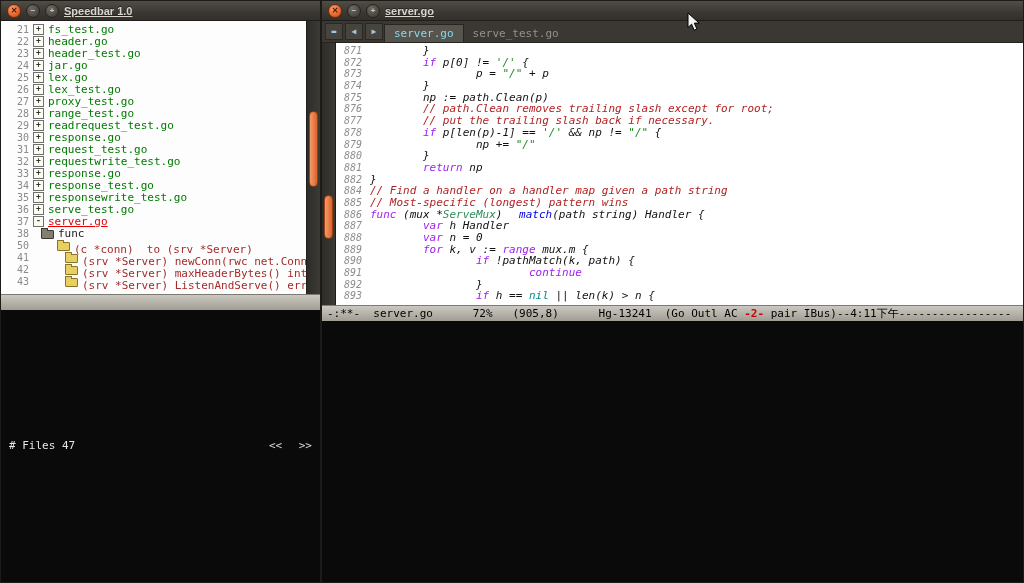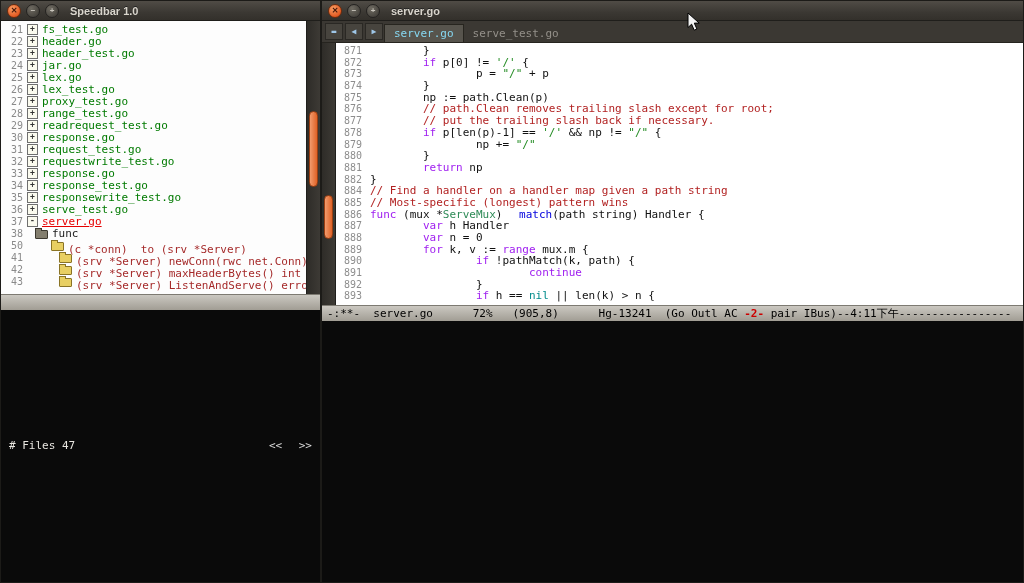--- a/index.html
+++ b/index.html
@@ -9,24 +9,24 @@
   #speedbar-win{left:0;top:0;width:321px;height:583px;}
   #editor-win{left:321px;top:0;width:703px;height:583px;}
 
   
   .titlebar{height:19px;flex:0 0 auto;background:linear-gradient(#504c46,#3b3833 60%,#33302b);
             border-bottom:1px solid #1f1e1b;display:flex;align-items:center;padding:0 6px;}
   .wbtn{width:12px;height:12px;border-radius:50%;margin-right:5px;text-align:center;
         font:bold 8px/12px "Liberation Sans", sans-serif;}
   .wbtn-close{background:radial-gradient(circle at 35% 30%,#f99d63,#e2571f 75%);border:1px solid #6d2c0e;color:#43170a;}
   .wbtn-dim{background:radial-gradient(circle at 35% 30%,#6f6b62,#46433d 75%);border:1px solid #242220;color:#c9c5bc;}
-  .wtitle{margin-left:6px;font:bold 11px "Liberation Sans", sans-serif;color:#d9d5cc;text-shadow:0 -1px 0 #222;}
+  .wtitle{font:bold 11px "Liberation Sans", sans-serif;color:#d9d5cc;text-shadow:0 -1px 0 #222;text-decoration:underline;}
 
   
-  .sb-main{flex:1;display:flex;overflow:hidden;background:#fff;}
+  .sb-main{flex:1;display:flex;overflow:hidden;background:#fff;padding-left:6px;}
   .sb-body{flex:1;overflow:hidden;padding-top:2px;background:#fdfdfd;}
   .sb-row{height:12px;display:flex;align-items:center;white-space:pre;font-size:11px;}
   .sb-ln{width:22px;flex:0 0 auto;text-align:right;color:#8a8a8a;font-size:10px;margin-right:4px;}
   .sb-ind{flex:0 0 auto;height:1px;}
   .ic{flex:0 0 auto;margin-right:4px;position:relative;}
   .ic-plus,.ic-minus{width:9px;height:9px;border:1px solid #6f6f6f;background:#fbfbef;
         font:bold 8px/8px "DejaVu Sans Mono",monospace;text-align:center;color:#333;box-sizing:content-box;}
   .ic-folder-yellow,.ic-folder-dark{width:11px;height:7px;border-radius:1px;margin-top:3px;}
   .ic-folder-yellow{background:#e8cf62;border:1px solid #8a7426;}
   .ic-folder-dark{background:#837e6e;border:1px solid #3b382f;}
@@ -48,21 +48,21 @@
 
   
   .tabbar{height:21px;flex:0 0 auto;background:#3b3833;border-bottom:1px solid #26241f;
           display:flex;align-items:flex-end;padding:0 2px;}
   .tb-icon{width:16px;height:15px;margin:2px 1px 2px 1px;background:#47443e;border:1px solid #2a2824;
            color:#9fc7e8;font-size:8px;line-height:15px;text-align:center;}
   .tab{height:17px;line-height:17px;padding:0 9px;font-size:11px;color:#94908a;white-space:pre;}
   .tab.active{background:#57544d;border:1px solid #27251f;border-bottom:none;color:#87d8f2;}
 
   
-  .editor-area{flex:1;display:flex;overflow:hidden;background:#ffffff;position:relative;}
+  .editor-area{flex:1;display:flex;overflow:hidden;background:#ffffff;position:relative;font-style:italic;}
   .code{flex:1;position:relative;overflow:hidden;padding-top:2px;}
   .codeline{height:11.7px;line-height:11.7px;white-space:pre;font-size:11px;color:#111;}
   .cl-ln{display:inline-block;width:26px;text-align:right;color:#8d8d8d;font-size:10px;margin-right:8px;}
   .tk-p{color:#111;}
   .tk-k{color:#a020f0;}
   .tk-c{color:#b22222;}
   .tk-s{color:#228b22;}
   .tk-f{color:#0000dd;margin-left:10px;}
   .tk-t{color:#2e8b57;}
   .tk-n{color:#008b8b;}

